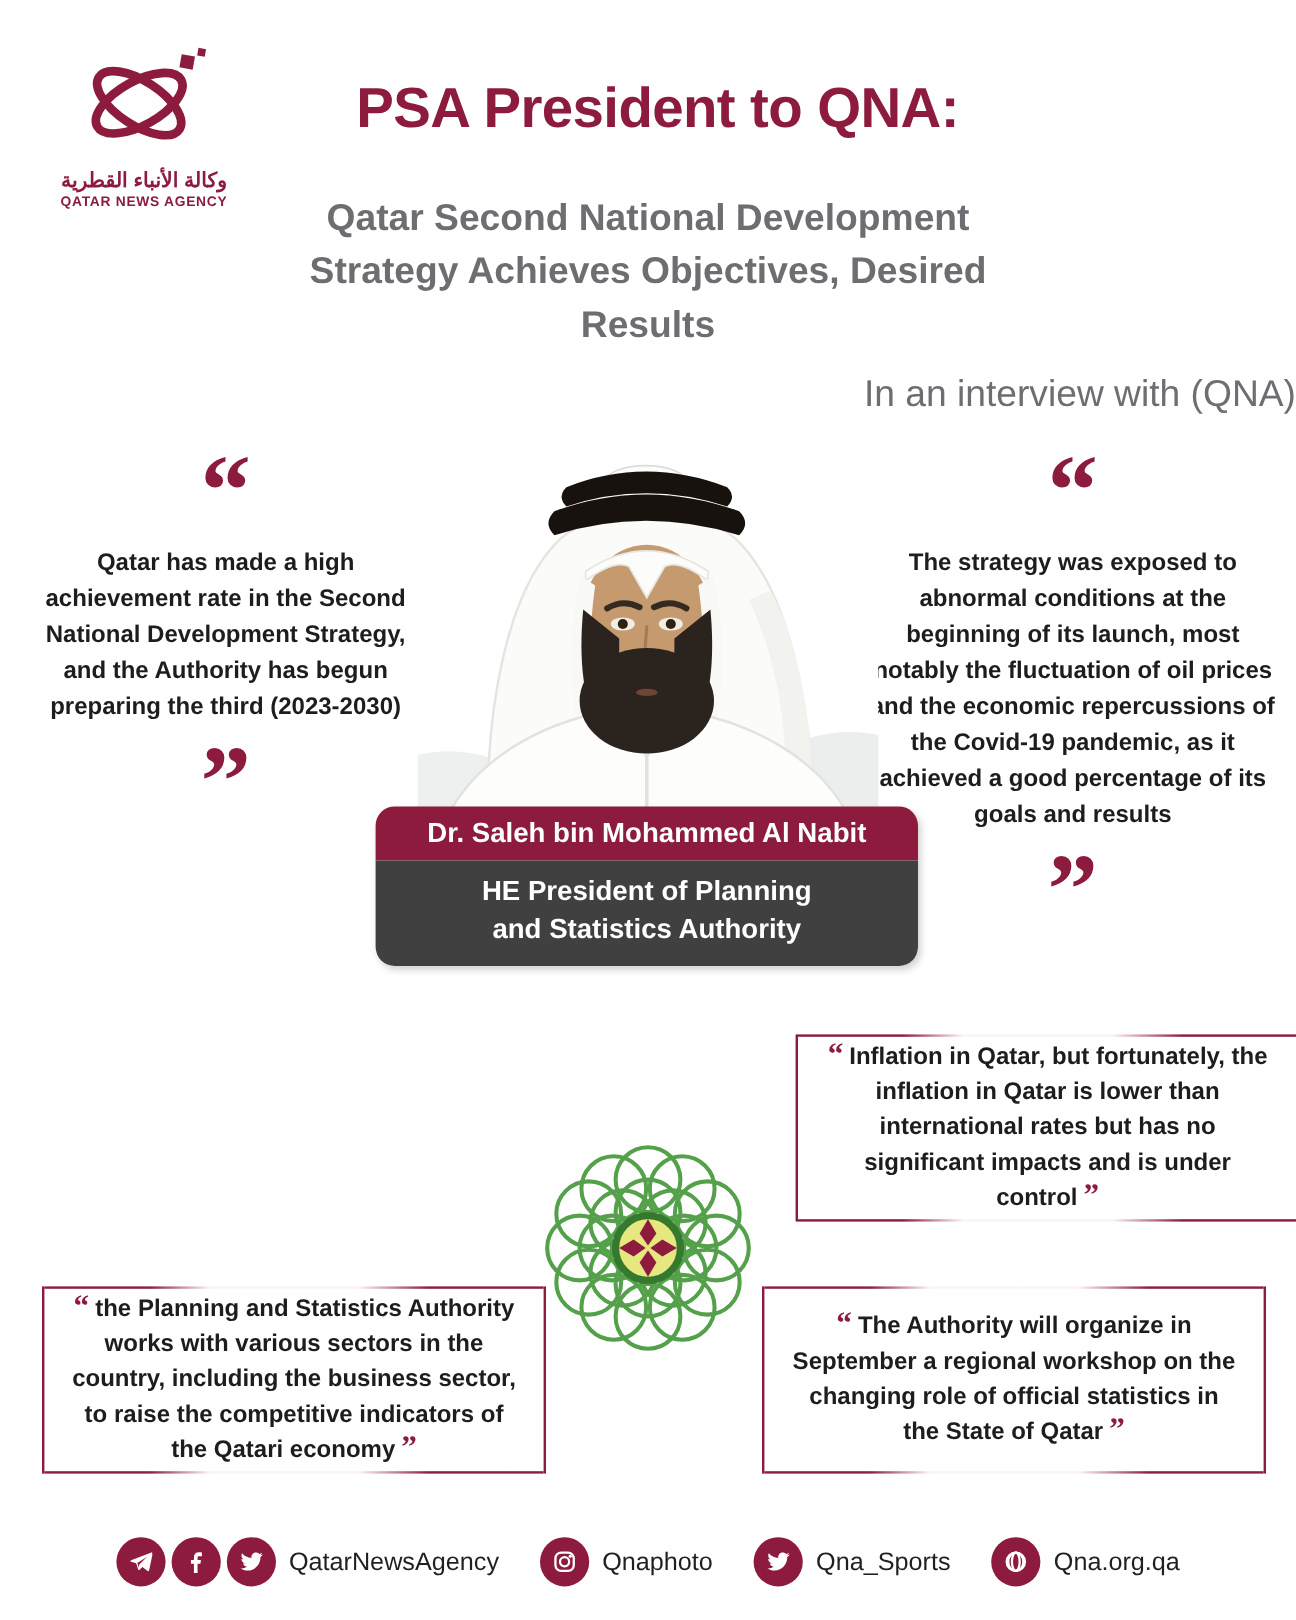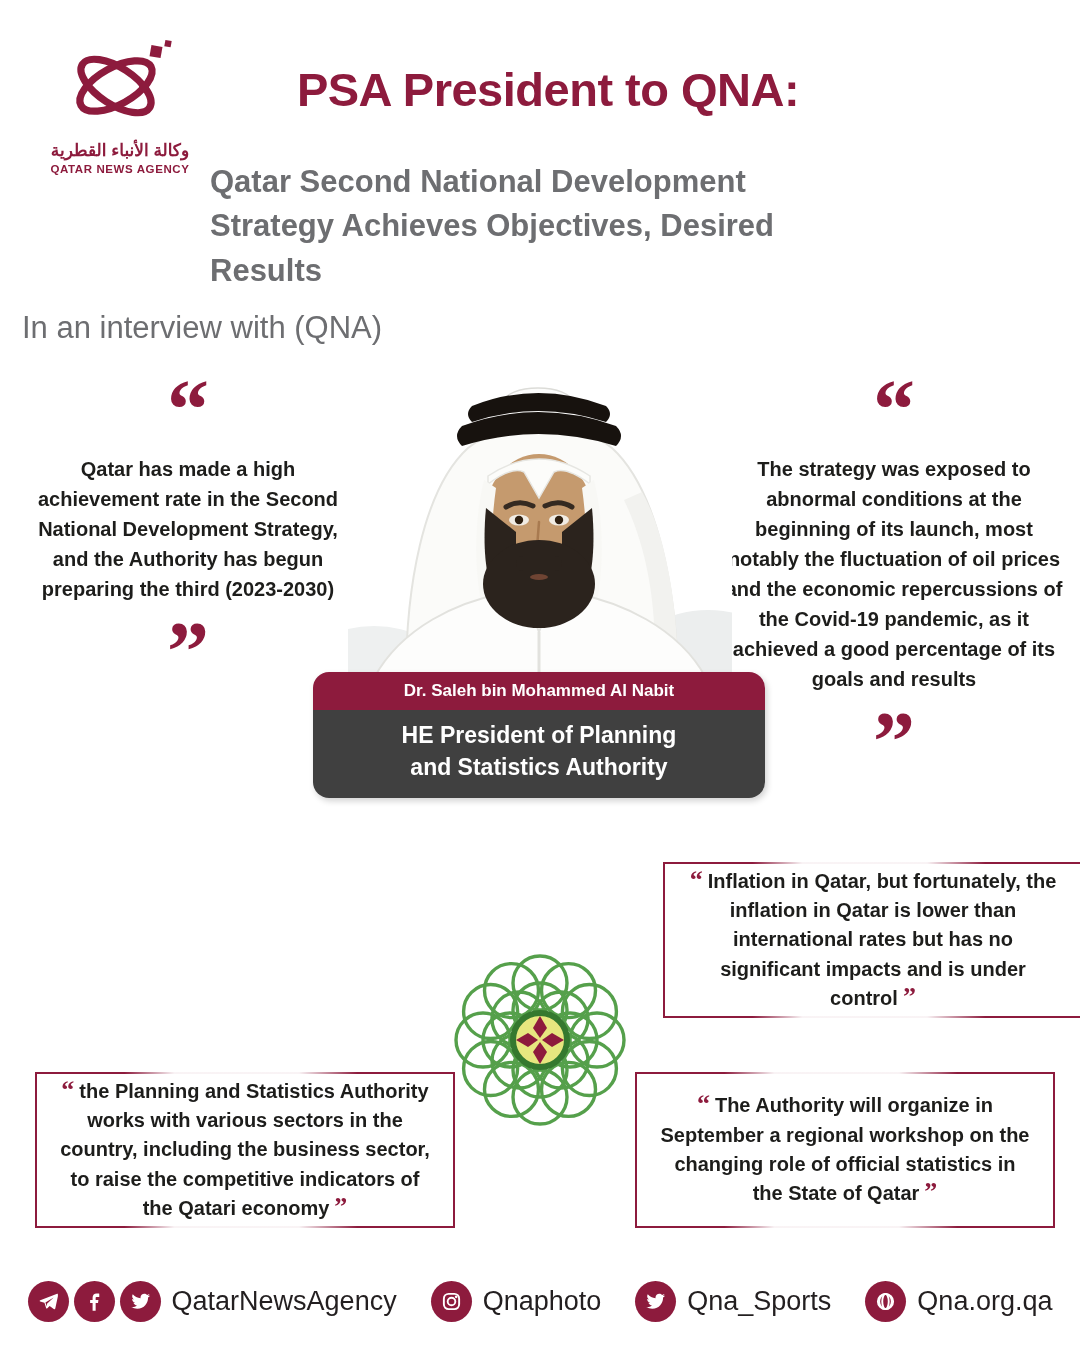--- a/index.html
+++ b/index.html
@@ -8,37 +8,37 @@
     font-family:"Liberation Sans",sans-serif;color:#1d1d1b;
   }
   
   .logo{position:absolute;left:50px;top:38px;width:140px;text-align:center;}
   .logo svg{display:block;margin:0 auto;}
   .logo-ar{font-family:Liberation Sans, sans-serif;direction:rtl;font-size:17px;font-weight:bold;color:#8d1b3d;line-height:1.1;margin-top:12px;}
   .logo-en{font-size:11.5px;font-weight:bold;letter-spacing:.6px;color:#8d1b3d;margin-top:2px;}
   .title{position:absolute;left:16px;right:0;top:62px;text-align:center;
     font-size:47px;font-weight:800;color:#8d1b3d;letter-spacing:-.5px;}
   .subtitle{position:absolute;left:50%;transform:translateX(-50%);top:160px;width:660px;
-    font-size:31px;font-weight:700;color:#6d6e71;line-height:1.43;}
-  .tagline{position:absolute;left:0;right:0;top:310px;text-align:left;
+    text-align:center;font-size:31px;font-weight:700;color:#6d6e71;line-height:1.43;}
+  .tagline{position:absolute;left:0;right:0;top:310px;text-align:right;
     font-size:31px;font-weight:500;color:#6d6e71;padding-left:22px;}
   
   .pull{position:absolute;top:384px;display:flex;flex-direction:column;align-items:center;text-align:center;}
   .pull-left{left:22px;width:332px;}
   .pull-right{left:724px;width:340px;}
   .bigq{font-family:"Liberation Serif",serif;font-weight:bold;color:#8d1b3d;font-size:84px;line-height:.62;height:52px;}
   .bigq.open{margin-bottom:18px;}
   .bigq.close{margin-top:22px;height:60px;}
   .pull-text{font-size:20px;font-weight:600;color:#1d1d1b;line-height:1.5;}
   
   .photo{position:absolute;left:348px;top:380px;width:384px;height:298px;}
   
   .banner{position:absolute;left:313px;top:672px;width:452px;border-radius:16px;
     box-shadow:2px 3px 6px rgba(0,0,0,.18);}
-  .banner-name{background:#8d1b3d;color:#fff;font-size:17px;font-weight:700;text-align:center;
+  .banner-name{background:#8d1b3d;color:#fff;font-size:23px;font-weight:700;text-align:center;
     padding:9px 0;border-radius:16px 16px 0 0;}
   .banner-role{background:#404040;color:#fff;font-size:23px;font-weight:700;text-align:center;
     padding:9px 0 15px;border-radius:0 0 16px 16px;line-height:1.4;}
   .banner-role span{display:block;}
   
   .qbox{position:absolute;width:420px;height:156px;box-sizing:border-box;
     border-left:2px solid #8d1b3d;border-right:2px solid #8d1b3d;
     background-image:
       linear-gradient(90deg,#8d1b3d 0,#8d1b3d 21%,rgba(141,27,61,.05) 33%,rgba(141,27,61,.05) 63%,#8d1b3d 77%,#8d1b3d 100%),
       linear-gradient(90deg,#8d1b3d 0,#8d1b3d 21%,rgba(141,27,61,.05) 33%,rgba(141,27,61,.05) 63%,#8d1b3d 77%,#8d1b3d 100%);
@@ -57,21 +57,21 @@
   .qbox4{left:635px;top:1072px;}
   
   .ornament{position:absolute;left:452px;top:952px;width:176px;height:176px;}
   
   .footer{position:absolute;left:0;right:0;top:1281px;display:flex;justify-content:center;
     align-items:center;gap:34px;}
   .fgroup{display:flex;align-items:center;gap:11px;cursor:pointer;}
   .ficons{display:flex;gap:5px;}
   .fcirc{width:41px;height:41px;border-radius:50%;background:#8d1b3d;display:flex;
     align-items:center;justify-content:center;}
-  .flabel{font-size:27px;color:#231f20;font-weight:500;}
+  .flabel{font-size:21px;color:#231f20;font-weight:500;}
 </style>
 </head>
 <body>
 
 <div class="canvas">
 
   <div class="logo">
     <span>
       <svg width="120" height="92" viewBox="0 0 150 115">
         <g stroke="#8d1b3d" stroke-width="9" fill="none">

